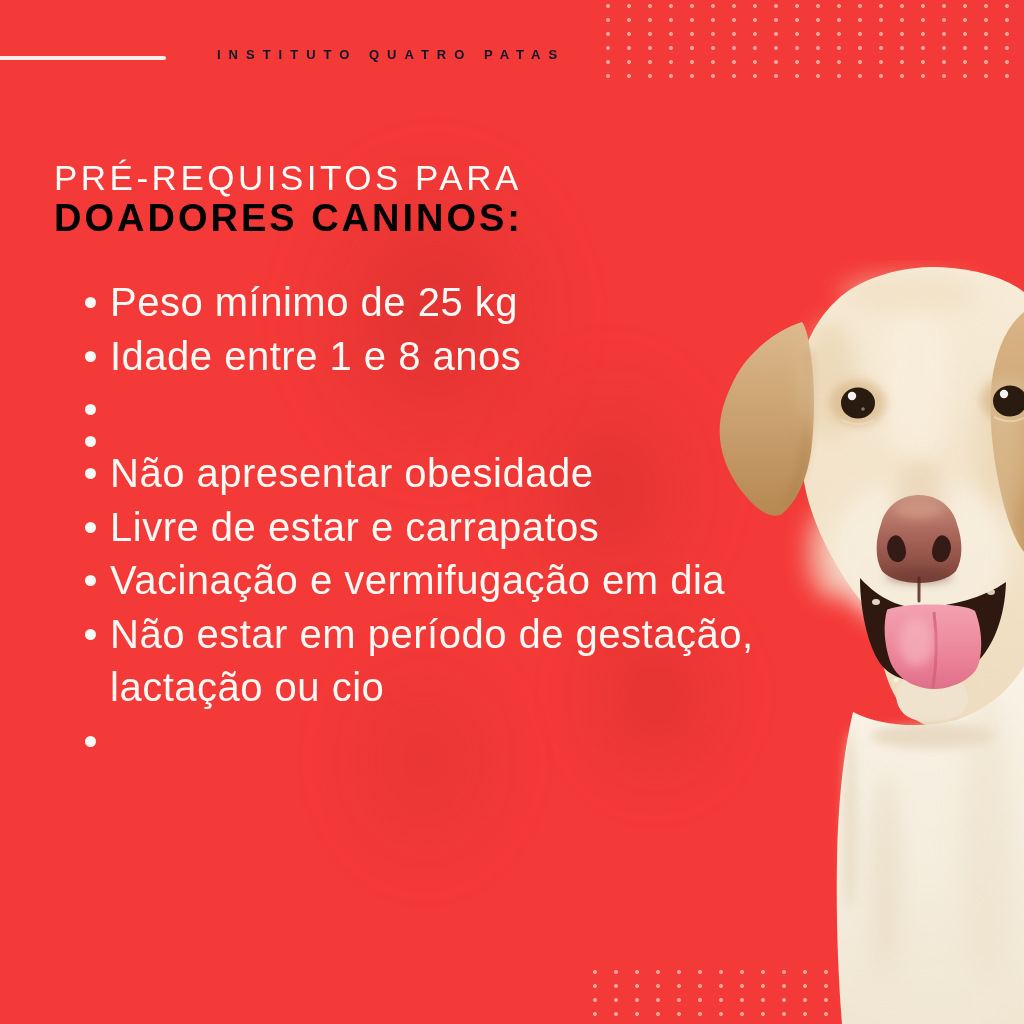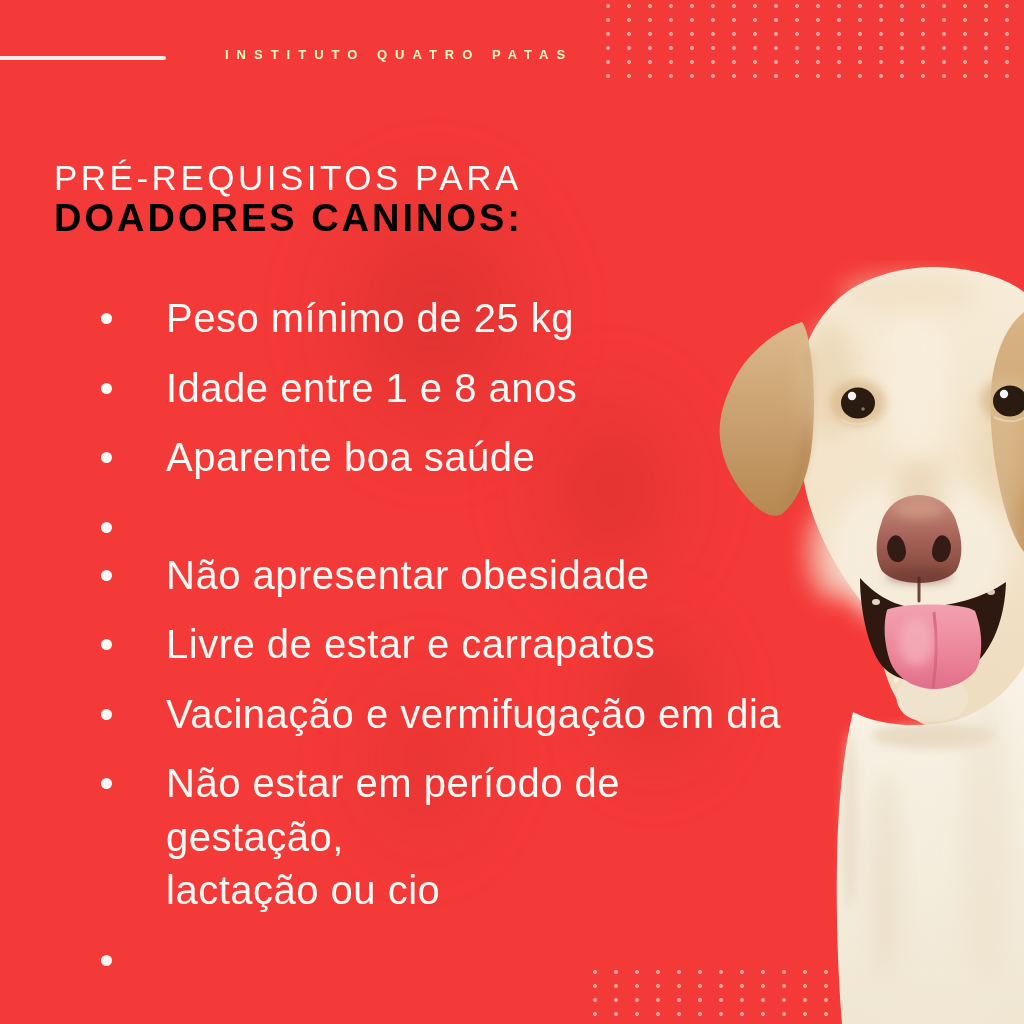--- a/index.html
+++ b/index.html
@@ -12,35 +12,35 @@
 
   
   .ghost{position:absolute;border-radius:50%;filter:blur(28px);pointer-events:none;}
   .g1{left:240px;top:80px;width:390px;height:470px;background:radial-gradient(closest-side,rgba(150,22,26,.22),rgba(150,22,26,0) 72%);}
   .g2{left:460px;top:300px;width:300px;height:380px;background:radial-gradient(closest-side,rgba(150,22,26,.20),rgba(150,22,26,0) 72%);}
   .g3{left:535px;top:550px;width:240px;height:290px;background:radial-gradient(closest-side,rgba(150,22,26,.22),rgba(150,22,26,0) 70%);}
   .g4{left:290px;top:590px;width:270px;height:340px;background:radial-gradient(closest-side,rgba(150,22,26,.14),rgba(150,22,26,0) 72%);}
 
   
   .rule{position:absolute;left:0;top:56px;width:166px;height:4px;background:#fdf4ef;border-radius:0 3px 3px 0;opacity:.96;}
-  .brand{position:absolute;left:225px;top:47px;font-size:13px;font-weight:bold;letter-spacing:8px;color:#fef9c3;white-space:nowrap;}
+  .brand{position:absolute;left:217px;top:47px;font-size:13px;font-weight:bold;letter-spacing:8px;color:#0f172a;white-space:nowrap;}
 
   
   .dots{position:absolute;background-image:radial-gradient(circle 2px at 3px 3px,rgba(255,226,219,.62) 1.7px,rgba(255,226,219,0) 2.3px);background-size:21px 14px;pointer-events:none;}
   .dots-tr{left:605px;top:3px;width:419px;height:80px;}
   .dots-br{left:592px;top:969px;width:272px;height:55px;}
 
   
   .title{position:absolute;left:54px;top:158px;color:#fefbf8;}
   .title .t1{display:block;font-size:35px;font-weight:400;letter-spacing:3.5px;line-height:40px;}
   .title .t2{display:block;font-size:38px;font-weight:800;letter-spacing:3px;line-height:41px;color:#000000;}
 
   
   .req{position:absolute;left:85px;top:276px;margin:0;padding:0;list-style:none;width:740px;}
-  .req li{display:flex;align-items:flex-start;margin:16px;padding:0;color:#fcf8f4;gap:40px;}
+  .req li{display:flex;align-items:flex-start;margin:0;padding:0;color:#fcf8f4;}
   .req .bullet{flex:0 0 auto;width:11px;height:11px;border-radius:50%;background:#fcf8f4;margin:21px 14px 0 0;}
   .req .txt{font-size:40px;font-weight:300;letter-spacing:.5px;line-height:53.5px;white-space:pre-line;}
 
   .dog{position:absolute;left:690px;top:260px;width:334px;height:764px;}
 </style>
 </head>
 <body>
 
 <div class="stage">
 
@@ -62,21 +62,20 @@
     <li>
         <span class="bullet"></span>
         <span class="txt">Peso mínimo de 25 kg</span>
       </li>
     <li>
         <span class="bullet"></span>
         <span class="txt">Idade entre 1 e 8 anos</span>
       </li>
     <li>
         <span class="bullet"></span>
-        <span class="txt">Aparente boa saúde</span>
       </li>
     <li>
         <span class="bullet"></span>
       </li>
     <li>
         <span class="bullet"></span>
         <span class="txt">Não apresentar obesidade</span>
       </li>
     <li>
         <span class="bullet"></span>

